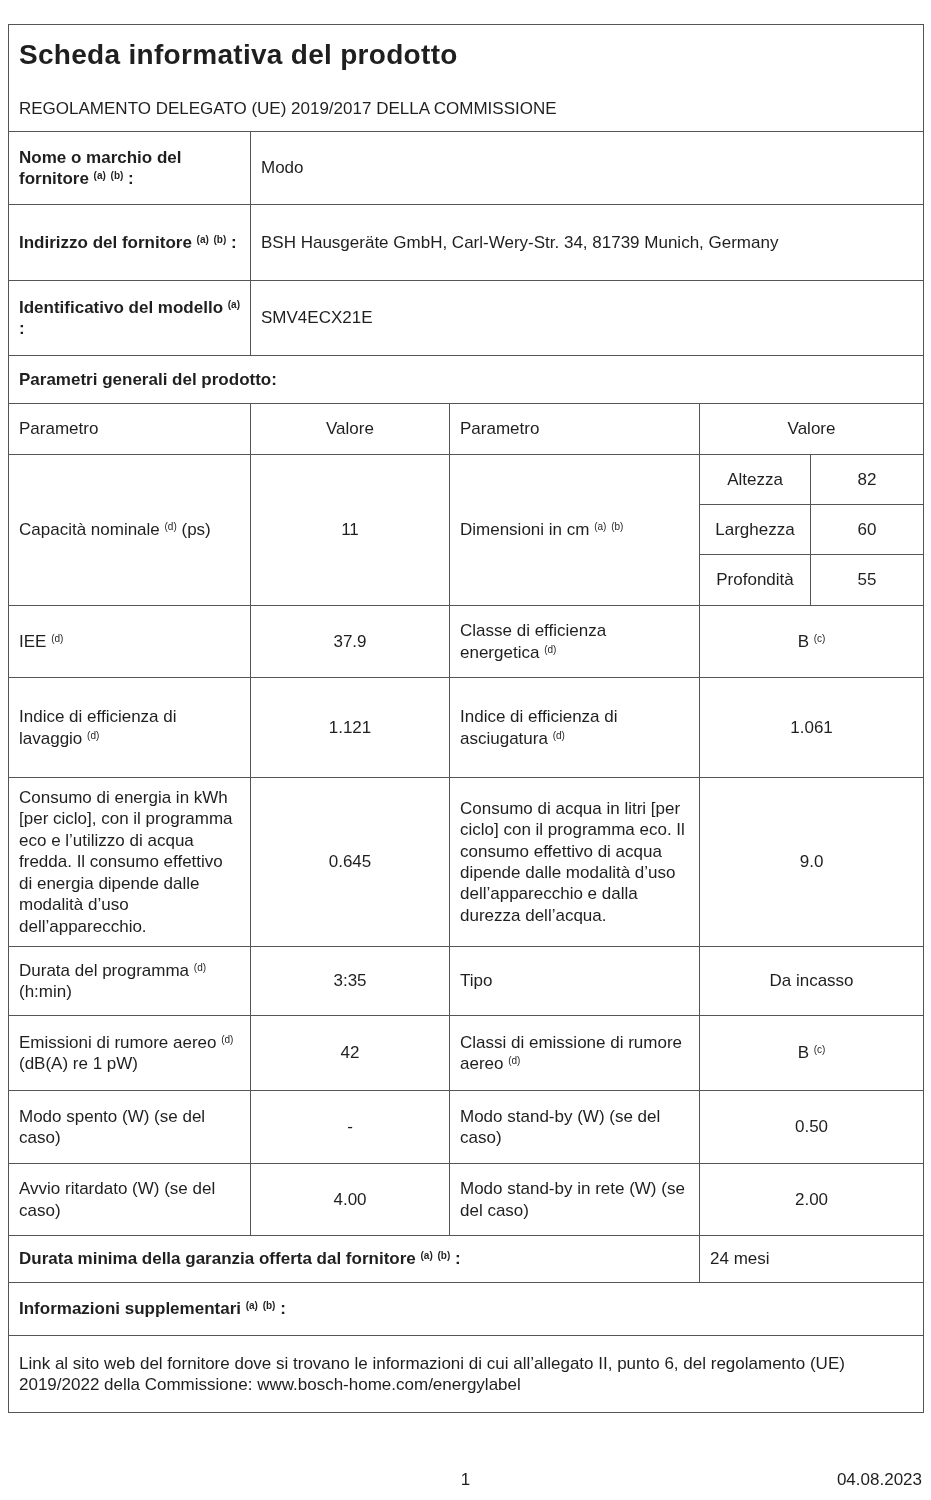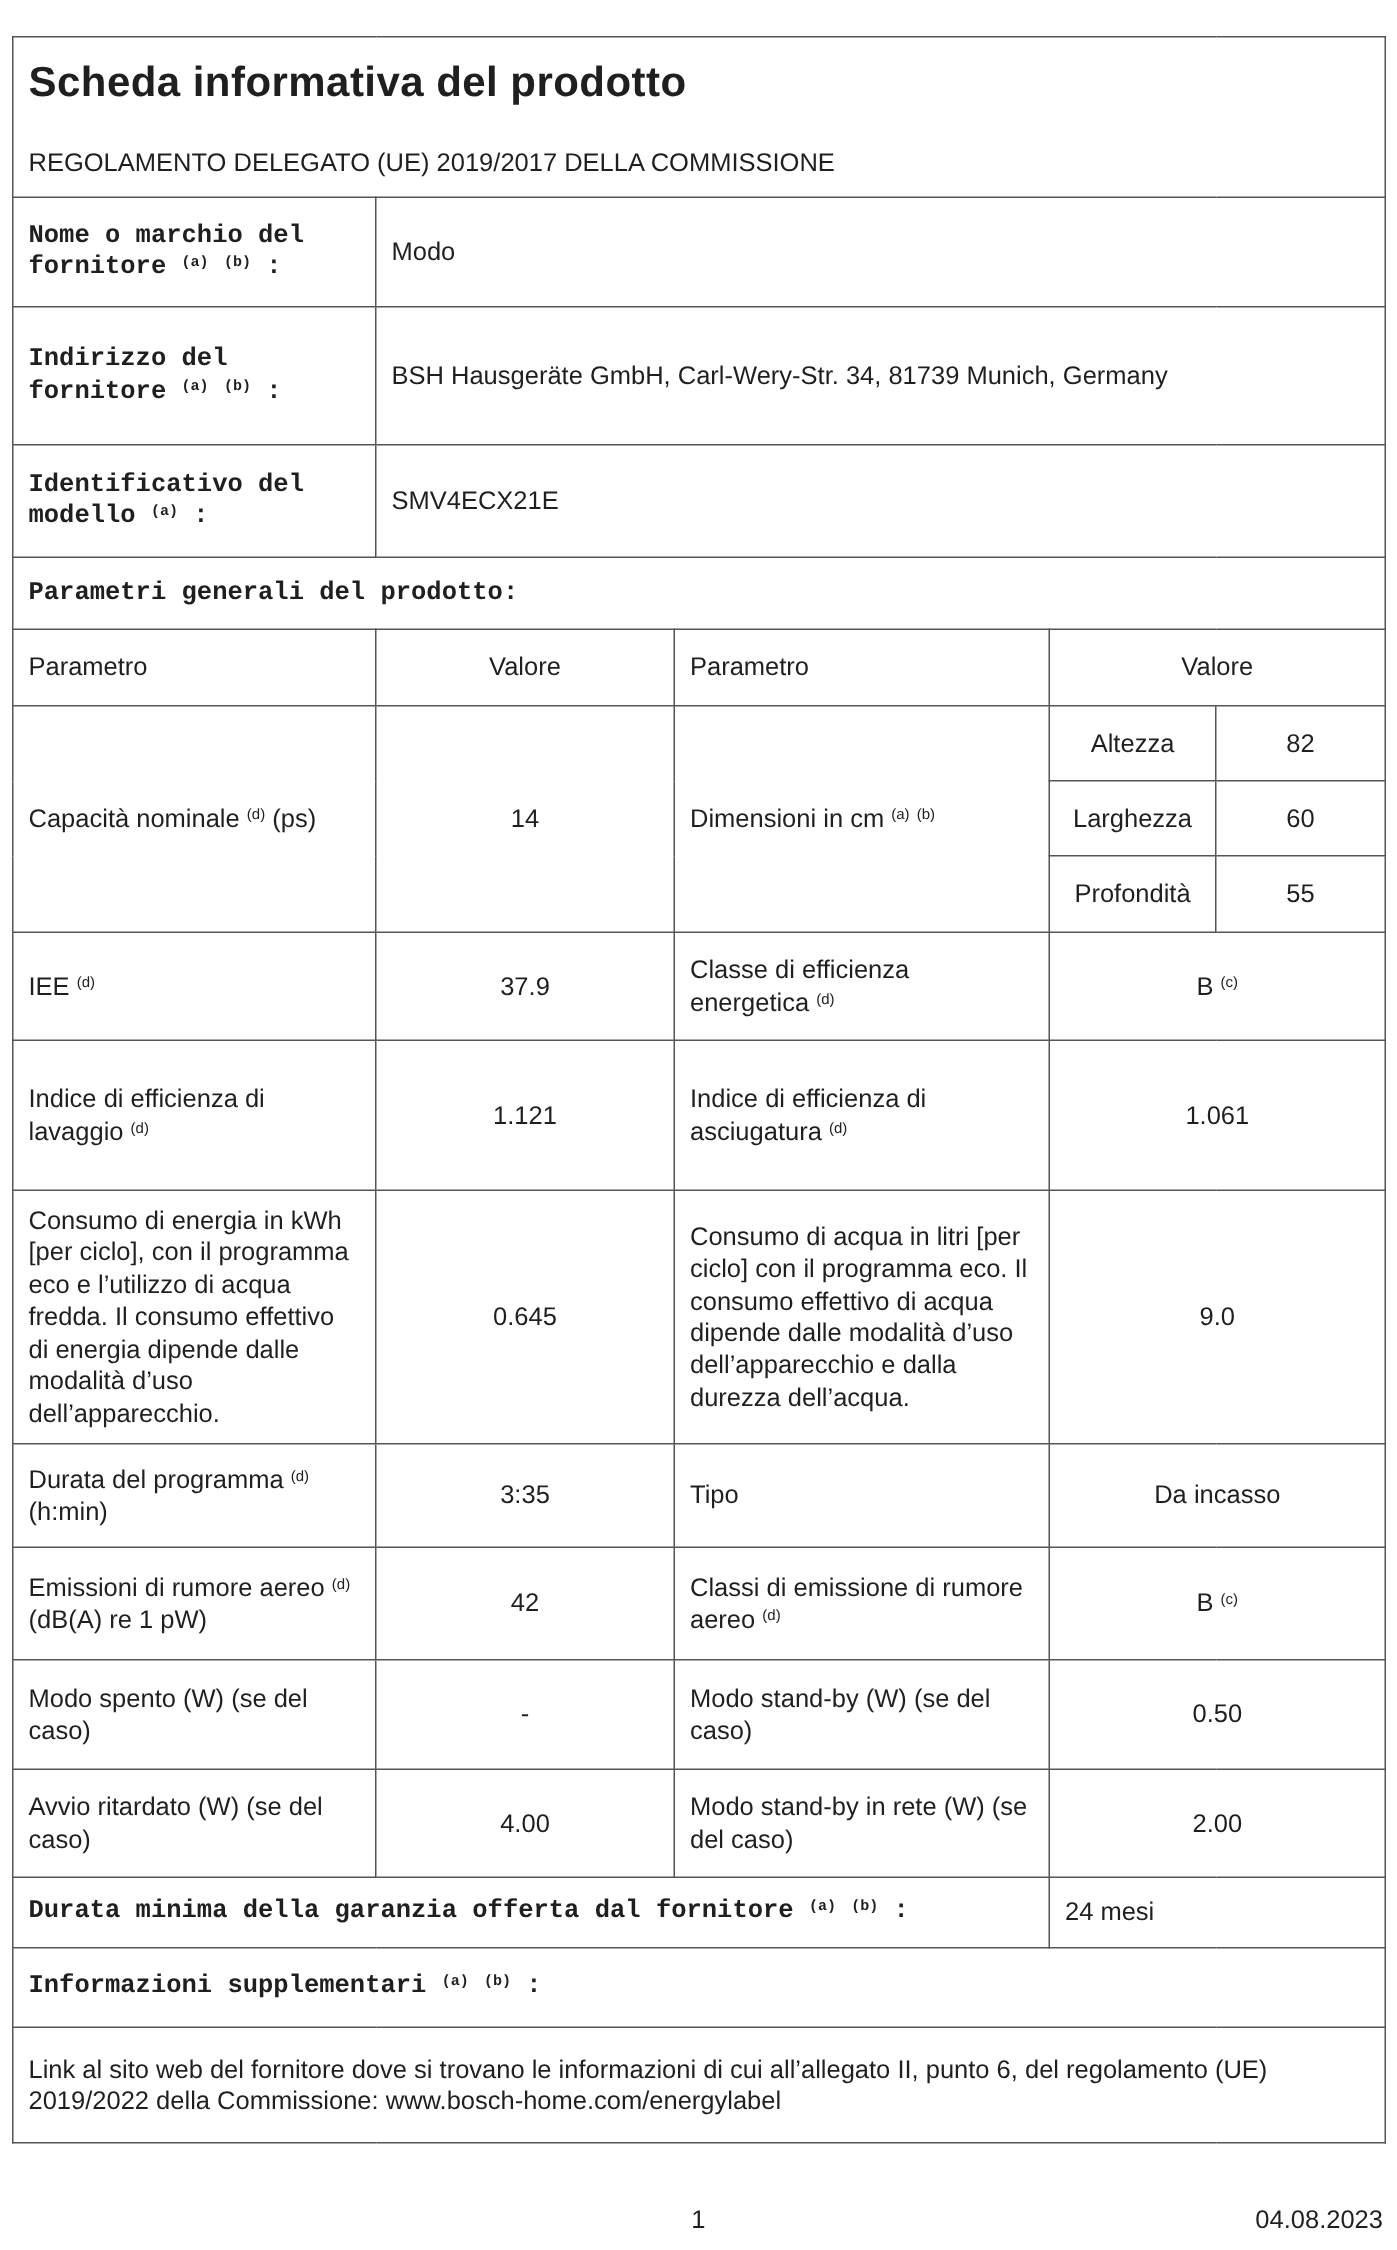--- a/index.html
+++ b/index.html
@@ -13,21 +13,21 @@
     border-collapse:collapse;table-layout:fixed;
     font-size:17px;line-height:1.26;border-radius:28px;
   }
   table.doc td{
     border:1px solid #555;vertical-align:middle;
     padding:8px 10px;overflow:hidden;
   }
   td.title-cell{vertical-align:top;padding:14px 12px 16px 12px;}
   h1.doc-title{font-size:28px;font-weight:bold;margin:0 0 26px 0;letter-spacing:0.3px;}
   .subtitle{font-size:17px;font-weight:normal;}
-  .b{font-weight:bold;font-family:Liberation Mono, monospace;}
+  .b{font-weight:bold;}
   .center{text-align:center;margin-left:20px;}
   .val-left{padding-left:12px;}
   sup.fn{font-size:10px;vertical-align:5px;line-height:0;}
   .footer{position:absolute;left:0;top:1470px;width:100%;height:24px;font-size:17px;}
   .footer .page-num{position:absolute;left:0;right:0;text-align:center;}
   .footer .date{position:absolute;right:9px;top:0;}
 </style>
 </head>
 <body>
 
@@ -45,21 +45,21 @@
     <td colspan="5" class="title-cell">
       <h1 class="doc-title">Scheda informativa del prodotto</h1>
       <div class="subtitle">REGOLAMENTO DELEGATO (UE) 2019/2017 DELLA COMMISSIONE</div>
     </td>
   </tr>
 
   <tr style="height:73px">
     <td class="b">Nome o marchio del fornitore <sup class="fn">(a)</sup> <sup class="fn">(b)</sup> :</td>
     <td colspan="4" class="val-left">Modo</td>
   </tr>
-  <tr style="height:92px">
+  <tr style="height:76px">
     <td class="b">Indirizzo del fornitore <sup class="fn">(a)</sup> <sup class="fn">(b)</sup> :</td>
     <td colspan="4" class="val-left">BSH Hausgeräte GmbH, Carl-Wery-Str. 34, 81739 Munich, Germany</td>
   </tr>
   <tr style="height:75px">
     <td class="b">Identificativo del modello <sup class="fn">(a)</sup> :</td>
     <td colspan="4" class="val-left">SMV4ECX21E</td>
   </tr>
 
   <tr style="height:48px">
     <td colspan="5" class="b val-left">Parametri generali del prodotto:</td>
@@ -67,21 +67,21 @@
 
   <tr style="height:51px">
     <td>Parametro</td>
     <td class="center">Valore</td>
     <td>Parametro</td>
     <td colspan="2" class="center">Valore</td>
   </tr>
 
   <tr style="height:50px">
     <td rowspan="3">Capacità nominale <sup class="fn">(d)</sup> (ps)</td>
-    <td rowspan="3" class="center">14</td>
+    <td rowspan="3" class="center">11</td>
     <td rowspan="3">Dimensioni in cm <sup class="fn">(a)</sup> <sup class="fn">(b)</sup></td>
     <td class="center">Altezza</td>
     <td class="center">82</td>
   </tr>
   <tr style="height:50px">
     <td class="center">Larghezza</td>
     <td class="center">60</td>
   </tr>
   <tr style="height:51px">
     <td class="center">Profondità</td>

